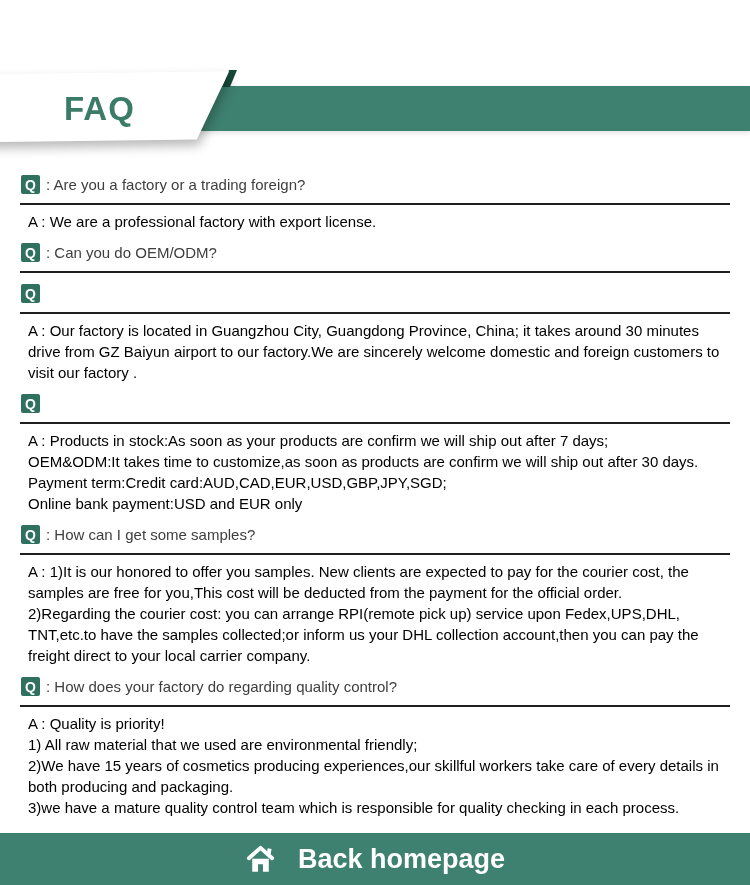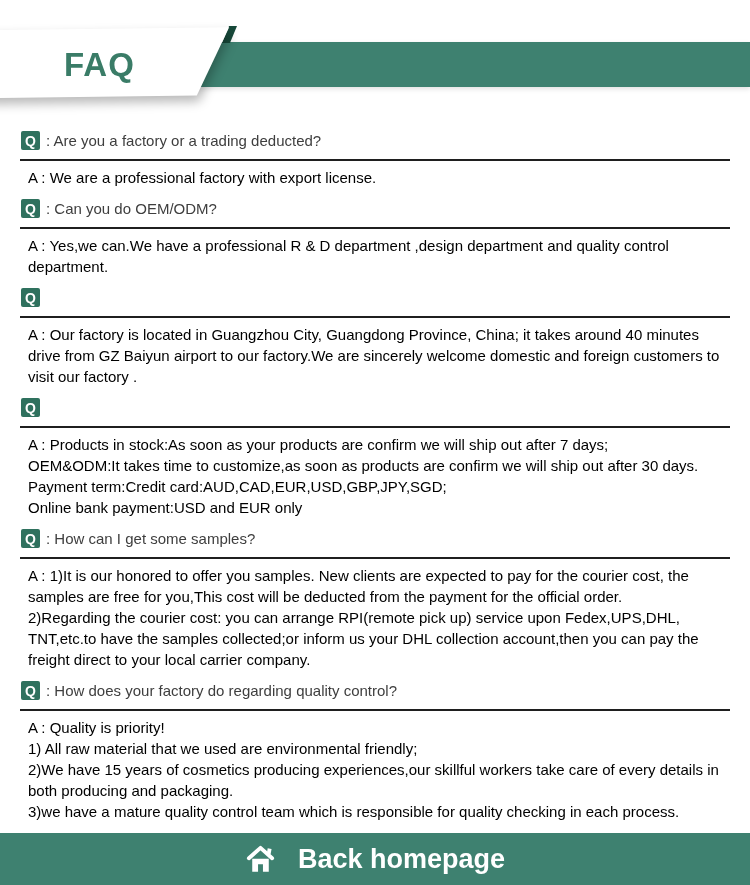--- a/index.html
+++ b/index.html
@@ -7,21 +7,21 @@
   body {
     width:750px; height:885px;
     position:relative;
     margin:0 auto;
     overflow:hidden;
     font-family:"Liberation Sans", sans-serif;
     color:#3E3E3E;
   }
 
   
-  .header { position:relative; height:97px; }
+  .header { position:relative; height:97px;margin-top:44px; }
   .green-bar {
     position:absolute; top:42px; left:0; width:750px; height:45px;
     background:#3E8170;
     box-shadow:0 2px 5px rgba(0,0,0,0.12);
   }
   .ribbon-fold {
     position:absolute; top:26px; left:222px; width:15px; height:17px;
     background:#17493A;
     clip-path:polygon(47% 0, 100% 0, 53% 100%, 0 100%);
   }
@@ -79,41 +79,40 @@
   <div class="ribbon-fold"></div>
   <div class="ribbon"></div>
   <h1 class="faq-title">FAQ</h1>
 </header>
 
 <main class="faq-list">
 
   <section class="qa">
     <div class="q-row">
       <span class="q-badge">Q</span>
-      <span class="q-text">: Are you a factory or a trading deducted?</span>
+      <span class="q-text">: Are you a factory or a trading foreign?</span>
     </div>
     <div class="q-underline"></div>
     <p class="answer">A : We are a professional factory with export license.</p>
   </section>
 
   <section class="qa">
     <div class="q-row">
       <span class="q-badge">Q</span>
       <span class="q-text">: Can you do OEM/ODM?</span>
     </div>
     <div class="q-underline"></div>
-    <p class="answer">A : Yes,we can.We have a professional R &amp; D department ,design department and quality control department.</p>
   </section>
 
   <section class="qa">
     <div class="q-row">
       <span class="q-badge">Q</span>
     </div>
     <div class="q-underline"></div>
-    <p class="answer">A : Our factory is located in Guangzhou City, Guangdong Province, China; it takes around 40 minutes drive from GZ Baiyun airport to our factory.We are sincerely welcome domestic and foreign customers to visit our factory .</p>
+    <p class="answer">A : Our factory is located in Guangzhou City, Guangdong Province, China; it takes around 30 minutes drive from GZ Baiyun airport to our factory.We are sincerely welcome domestic and foreign customers to visit our factory .</p>
   </section>
 
   <section class="qa">
     <div class="q-row">
       <span class="q-badge">Q</span>
     </div>
     <div class="q-underline"></div>
     <p class="answer">A : Products in stock:As soon as your products are confirm we will ship out after 7 days;
 OEM&amp;ODM:It takes time to customize,as soon as products are confirm we will ship out after 30 days.
 Payment term:Credit card:AUD,CAD,EUR,USD,GBP,JPY,SGD;

